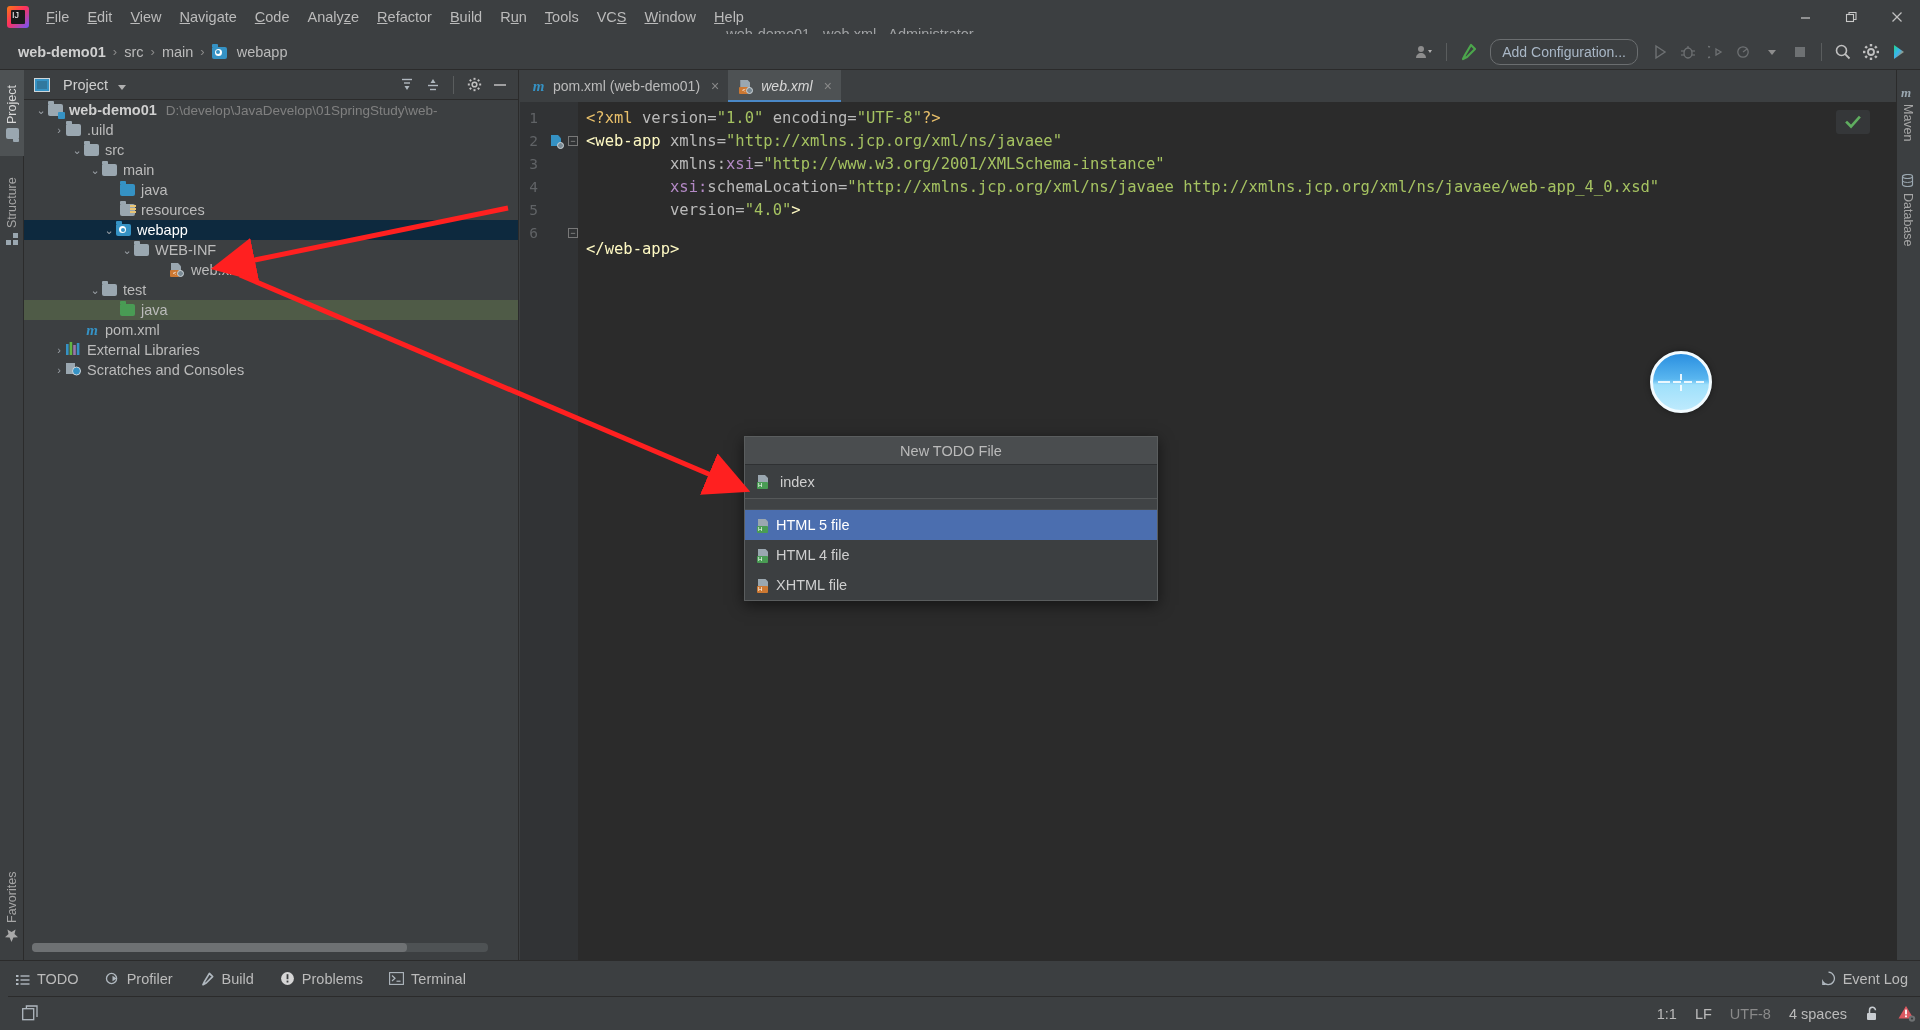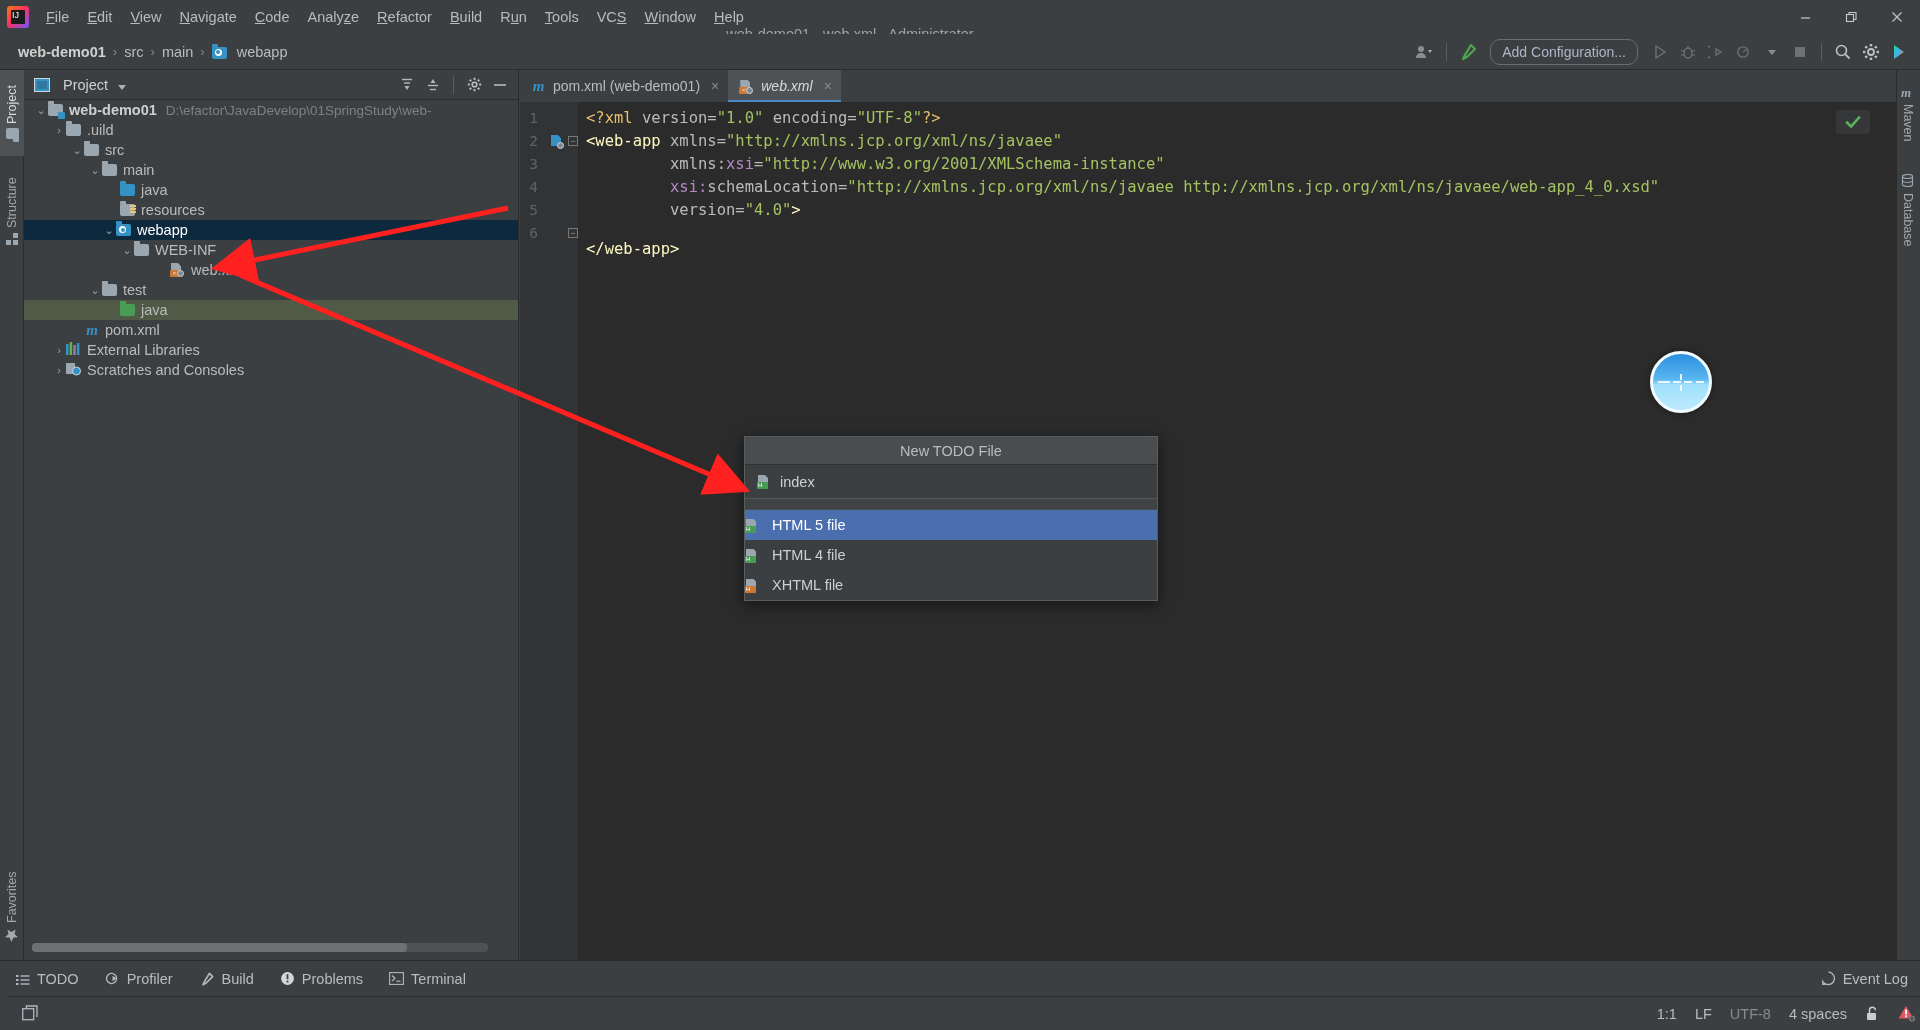--- a/index.html
+++ b/index.html
@@ -167,21 +167,21 @@
   .popup {
     position:absolute; left:744px; top:436px; width:414px;
     background:#3c3f41; border:1px solid #5a5d5e; box-shadow:0 4px 14px rgba(0,0,0,.55);
   }
   .popup-title { height:28px; display:flex; align-items:center; justify-content:center;
      font-size:14.5px; color:#bbbbbb; background:#4a4d4f; border-bottom:1px solid #2f3133; }
   .popup-input { height:34px; display:flex; align-items:center; padding-left:12px; gap:8px;
      background:#3c3f41; border-bottom:1px solid #555859; }
   .popup-input .txt { font-size:14.5px; color:#cfcfcf; }
   .popup-gap { height:11px; background:#404345; border-bottom:1px solid #4a4d4f; }
-  .popup-item { height:30px; display:flex; align-items:center; gap:12px;
+  .popup-item { height:30px; display:flex; align-items:center; padding-left:12px; gap:4px;
      font-size:14.5px; color:#cfcfcf; }
   .popup-item.sel { background:#4b6eaf; color:#ffffff; }
 
   
   .ann { position:absolute; left:0; top:0; width:1920px; height:1030px; pointer-events:none; }
 
   
   .cursor-blob { position:absolute; left:1650px; top:351px; width:62px; height:62px; border-radius:50%;
      background:linear-gradient(180deg,#2a8fe0 0%,#59b6ef 45%,#9fe0fb 55%, #bdeafd 100%);
      border:3px solid #f2fbff; box-shadow:0 0 6px rgba(0,0,0,.4); overflow:hidden; }
@@ -468,21 +468,21 @@
 
     <div class="tree">
 
       <div class="row" style="padding-left:10px;">
         <span class="arrow">⌄</span>
         <span class="ic">
           <span class="fld"></span>
             <span class="badge-sq" style="background:#3592c4;"></span>
         </span>
         <span class="lbl bold">web-demo01</span>
-        <span class="path">D:\efactor\JavaDevelop\01SpringStudy\web-</span>
+        <span class="path">D:\develop\JavaDevelop\01SpringStudy\web-</span>
       </div>
 
       <div class="row" style="padding-left:28px;">
         <span class="arrow">›</span>
         <span class="ic">
             <span class="fld"></span>
           </span>
         <span class="lbl">.uild</span>
       </div>
 

